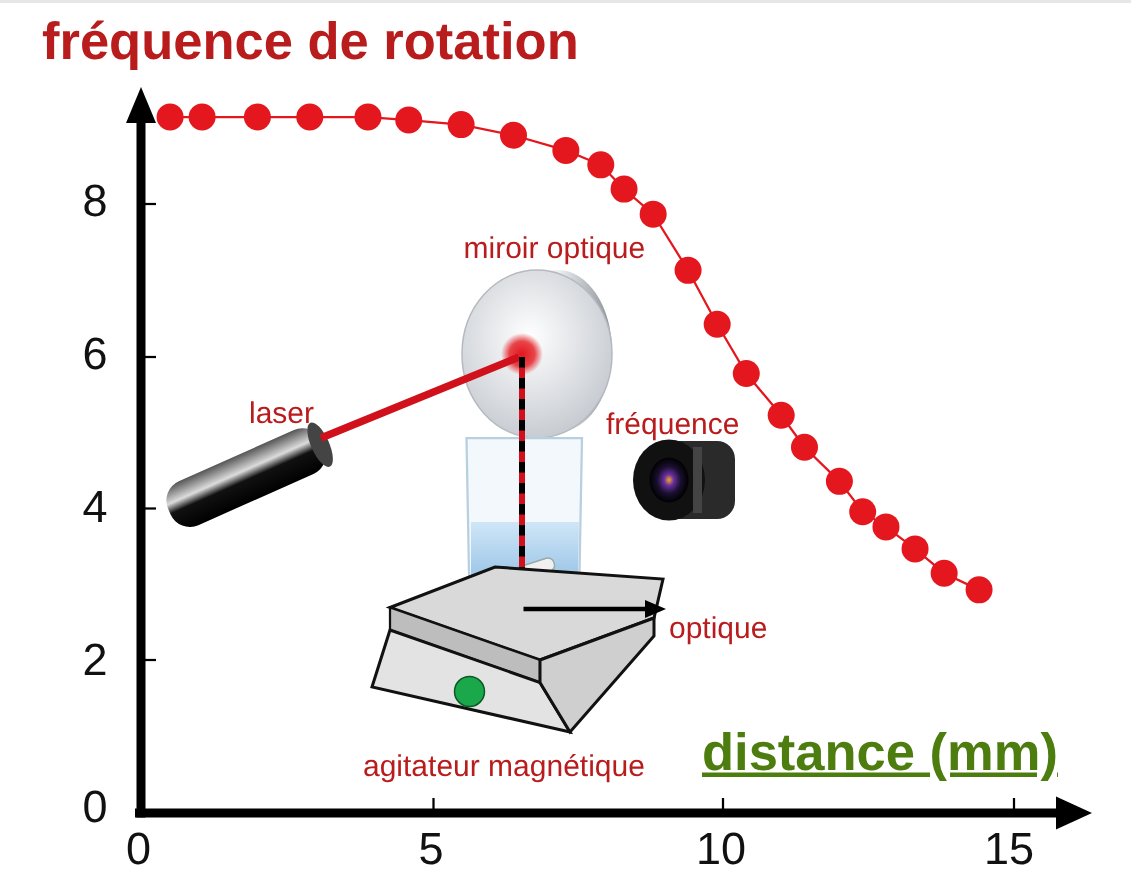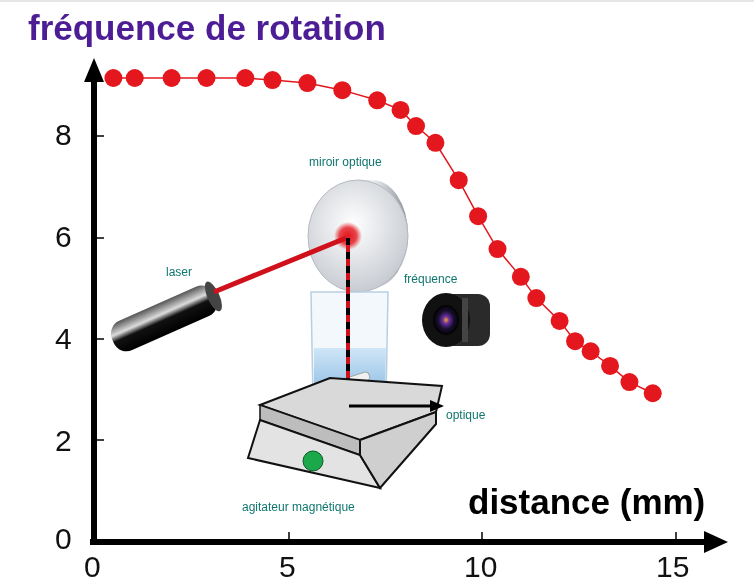--- a/index.html
+++ b/index.html
@@ -1,22 +1,22 @@
 <!DOCTYPE html>
 <html><head>
 <meta charset="utf-8">
 <style>
   html, body { margin:0; padding:0; background:#ffffff; }
   body { width:754px; height:586px; position:relative; overflow:hidden; font-family:"Liberation Sans", sans-serif; }
   .frame { position:absolute; left:0; top:0; width:754px; height:586px; border-top:2px solid #e6e6e6; box-sizing:border-box; }
   svg { position:absolute; left:0; top:0; }
-  .title { position:absolute; left:28px; top:8px; font-size:35px; font-weight:bold; color:#4c1d95; letter-spacing:0px; }
-  .xlabel { position:absolute; left:468px; top:482px; font-size:35px; font-weight:bold; color:#000000; }
+  .title { position:absolute; left:28px; top:8px; font-size:35px; font-weight:bold; color:#b91c1c; letter-spacing:0px; }
+  .xlabel { position:absolute; left:468px; top:482px; font-size:35px; font-weight:bold; color:#4d7c0f;text-decoration:underline; }
   .tick { position:absolute; font-size:30px; color:#111; }
-  .lbl { position:absolute; font-size:12px; color:#0f766e; }
+  .lbl { position:absolute; font-size:20px; color:#b91c1c; }
 </style>
 </head>
 <body>
 
 <div class="frame"></div>
 
 <div class="title">fréquence de rotation</div>
 
 <svg id="chart" width="754" height="586">
   <defs>

